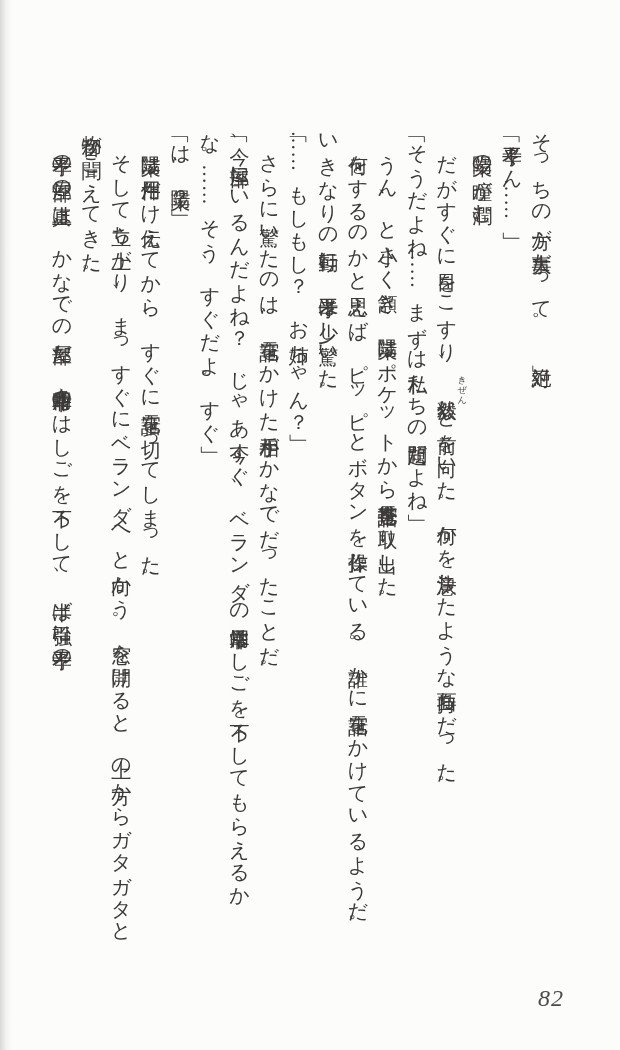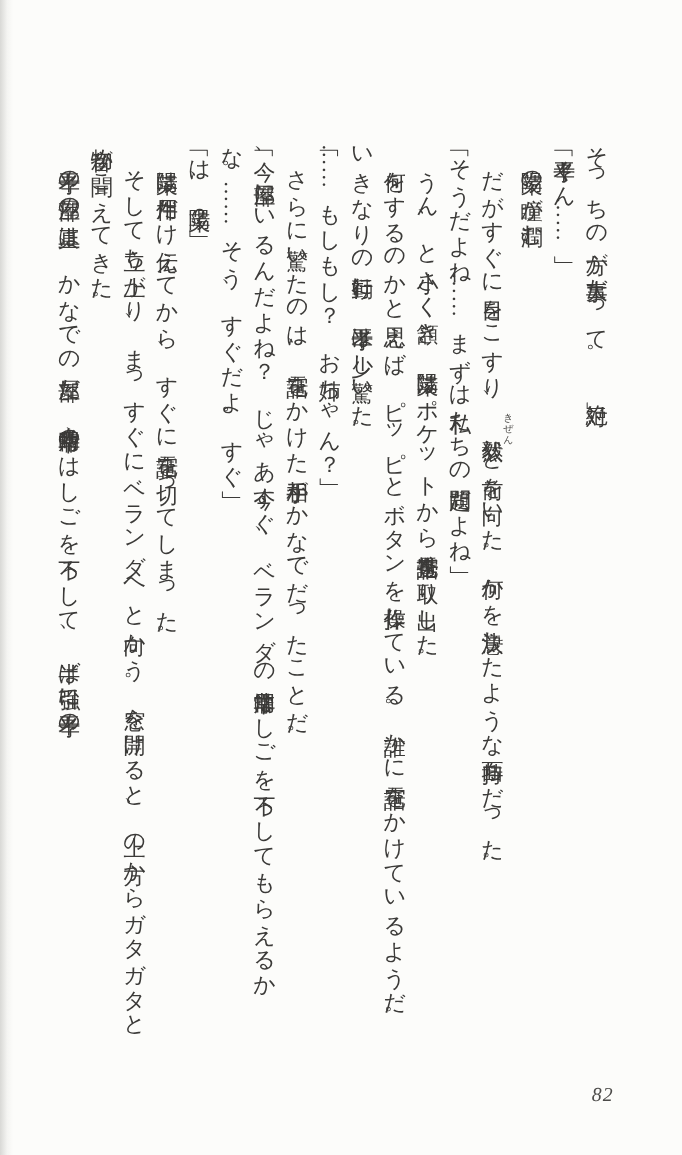--- a/index.html
+++ b/index.html
@@ -47,21 +47,21 @@
   ruby { ruby-align: center; }
   rt {
     font-size: 9px;
     letter-spacing: 0;
     color: #4a4946;
   }
   .page-number {
     position: absolute;
     left: 538px;
     top: 985px;
-    font-size: 18px;
+    font-size: 24px;
     font-style: italic;
     color: #4b4a48;
     letter-spacing: 1px;
   }
 </style>
 </head>
 <body>
 
 <div class="page">
   <div class="edge-shadow"></div>

